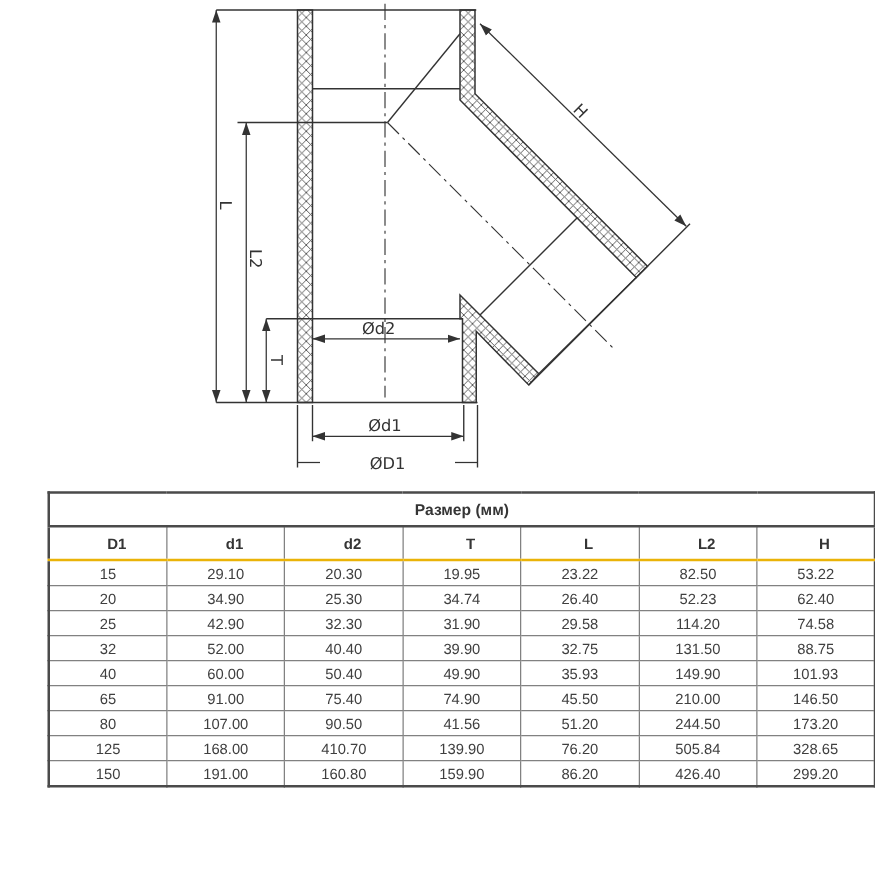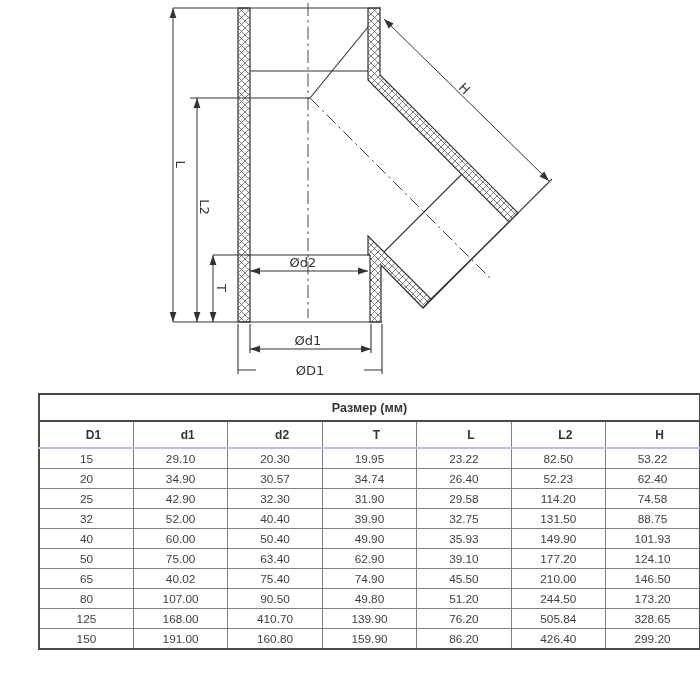--- a/index.html
+++ b/index.html
@@ -9,21 +9,21 @@
   .drawing-area svg{display:block;}
   .dim-text{font-family:"DejaVu Sans","Liberation Sans",sans-serif;font-size:13px;fill:#333;}
   .table-wrap{position:absolute;left:18px;top:393px;width:663px;margin-left:20px;}
   table.dims{width:100%;border-collapse:collapse;table-layout:fixed;
     border:2px solid #4a4a4a;color:#3f3f3f;font-size:12px;}
   table.dims th,table.dims td{border:1px solid #818181;text-align:center;
     vertical-align:middle;padding:0;}
   table.dims th.title-cell{height:25px;font-size:12.5px;font-weight:bold;color:#353535;
     border-bottom:2px solid #4a4a4a;}
   table.dims thead tr.cols th{height:25px;font-weight:bold;color:#353535;
-    border-bottom:2px solid #c4b5fd;padding-left:14px;}
+    border-bottom:2px solid #eab308;padding-left:14px;}
   table.dims tbody td{height:19px;font-size:11.8px;}
 </style>
 </head>
 <body>
 
 <div class="sheet">
 
   <div class="drawing-area">
     <svg width="700" height="392" viewBox="0 0 700 392" xmlns="http://www.w3.org/2000/svg">
       <defs>
@@ -107,21 +107,21 @@
             <td>29.10</td>
             <td>20.30</td>
             <td>19.95</td>
             <td>23.22</td>
             <td>82.50</td>
             <td>53.22</td>
           </tr>
           <tr>
             <td>20</td>
             <td>34.90</td>
-            <td>30.57</td>
+            <td>25.30</td>
             <td>34.74</td>
             <td>26.40</td>
             <td>52.23</td>
             <td>62.40</td>
           </tr>
           <tr>
             <td>25</td>
             <td>42.90</td>
             <td>32.30</td>
             <td>31.90</td>
@@ -141,42 +141,33 @@
           <tr>
             <td>40</td>
             <td>60.00</td>
             <td>50.40</td>
             <td>49.90</td>
             <td>35.93</td>
             <td>149.90</td>
             <td>101.93</td>
           </tr>
           <tr>
-            <td>50</td>
-            <td>75.00</td>
-            <td>63.40</td>
-            <td>62.90</td>
-            <td>39.10</td>
-            <td>177.20</td>
-            <td>124.10</td>
-          </tr>
-          <tr>
             <td>65</td>
-            <td>40.02</td>
+            <td>91.00</td>
             <td>75.40</td>
             <td>74.90</td>
             <td>45.50</td>
             <td>210.00</td>
             <td>146.50</td>
           </tr>
           <tr>
             <td>80</td>
             <td>107.00</td>
             <td>90.50</td>
-            <td>49.80</td>
+            <td>41.56</td>
             <td>51.20</td>
             <td>244.50</td>
             <td>173.20</td>
           </tr>
           <tr>
             <td>125</td>
             <td>168.00</td>
             <td>410.70</td>
             <td>139.90</td>
             <td>76.20</td>

